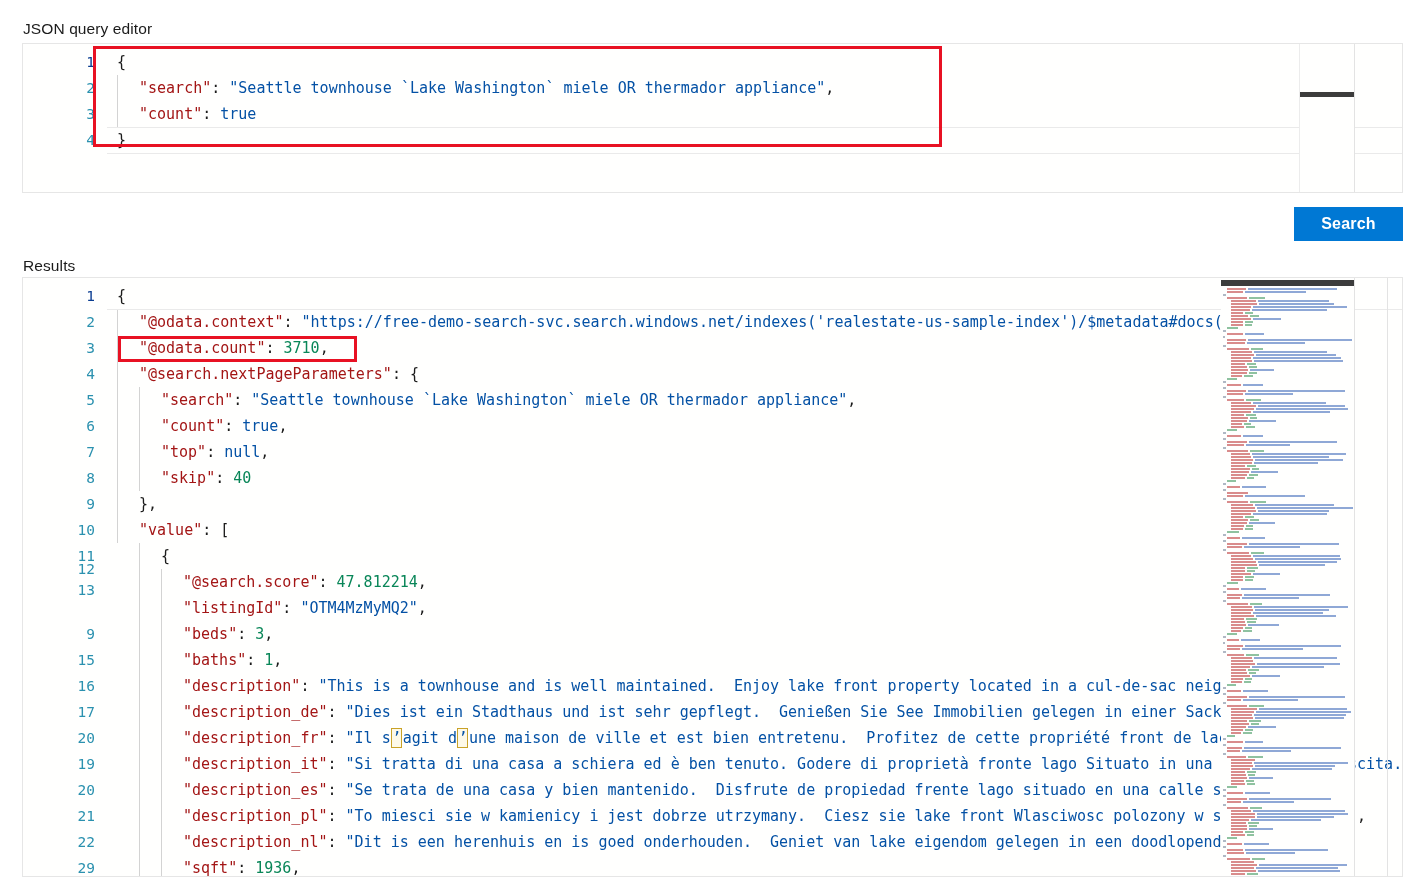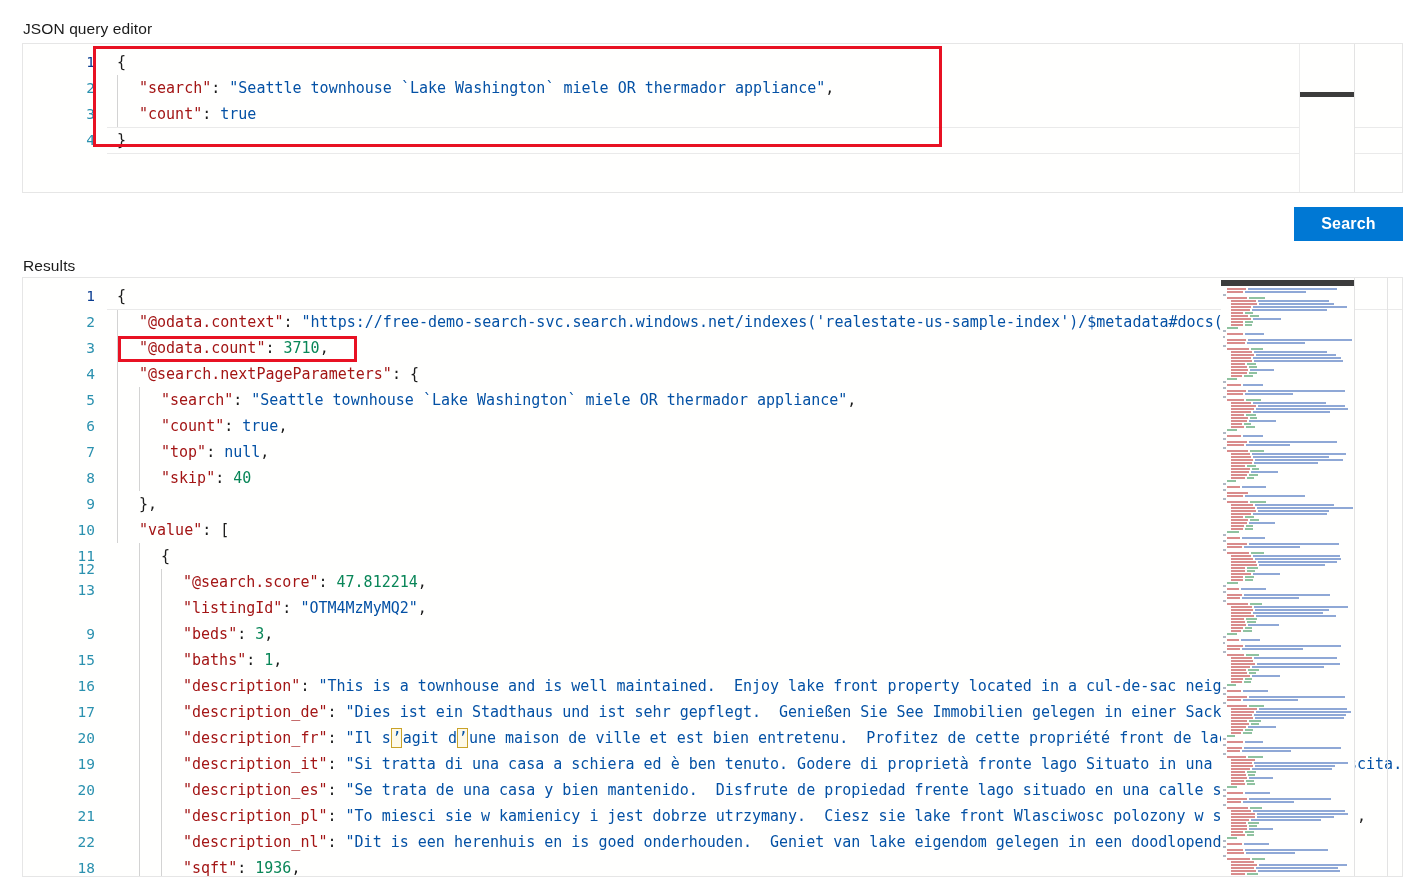--- a/index.html
+++ b/index.html
@@ -223,21 +223,21 @@
           <div class="ln" style="top: 299px;">13</div>
           <div class="ln" style="top: 343px;">9</div>
           <div class="ln" style="top: 369px;">15</div>
           <div class="ln" style="top: 395px;">16</div>
           <div class="ln" style="top: 421px;">17</div>
           <div class="ln" style="top: 447px;">20</div>
           <div class="ln" style="top: 473px;">19</div>
           <div class="ln" style="top: 499px;">20</div>
           <div class="ln" style="top: 525px;">21</div>
           <div class="ln" style="top: 551px;">22</div>
-          <div class="ln" style="top: 577px;">18</div>
+          <div class="ln" style="top: 577px;">29</div>
         </div>
       <div class="code-area" id="results-code">
           <div class="code-line" style="top: 5px;"><span class="txt" style="padding-left: 10px;"><span class="t-brace">{</span></span></div>
           <div class="code-line" style="top: 31px;"><span class="txt" style="padding-left: 32px;"><span class="t-key">"@odata.context"</span><span class="t-punct">: </span><span class="t-str">"https://free-demo-search-svc.search.windows.net/indexes('realestate-us-sample-index')/$metadata#docs(*)"</span><span class="t-punct">,</span></span></div>
           <div class="code-line" style="top: 57px;"><span class="txt" style="padding-left: 32px;"><span class="t-key">"@odata.count"</span><span class="t-punct">: </span><span class="t-num">3710</span><span class="t-punct">,</span></span></div>
           <div class="code-line" style="top: 83px;"><span class="txt" style="padding-left: 32px;"><span class="t-key">"@search.nextPageParameters"</span><span class="t-punct">: </span><span class="t-brace">{</span></span></div>
           <div class="code-line" style="top: 109px;"><span class="txt" style="padding-left: 54px;"><span class="t-key">"search"</span><span class="t-punct">: </span><span class="t-str">"Seattle townhouse `Lake Washington` miele OR thermador appliance"</span><span class="t-punct">,</span></span></div>
           <div class="code-line" style="top: 135px;"><span class="txt" style="padding-left: 54px;"><span class="t-key">"count"</span><span class="t-punct">: </span><span class="t-lit">true</span><span class="t-punct">,</span></span></div>
           <div class="code-line" style="top: 161px;"><span class="txt" style="padding-left: 54px;"><span class="t-key">"top"</span><span class="t-punct">: </span><span class="t-lit">null</span><span class="t-punct">,</span></span></div>
           <div class="code-line" style="top: 187px;"><span class="txt" style="padding-left: 54px;"><span class="t-key">"skip"</span><span class="t-punct">: </span><span class="t-num">40</span></span></div>

